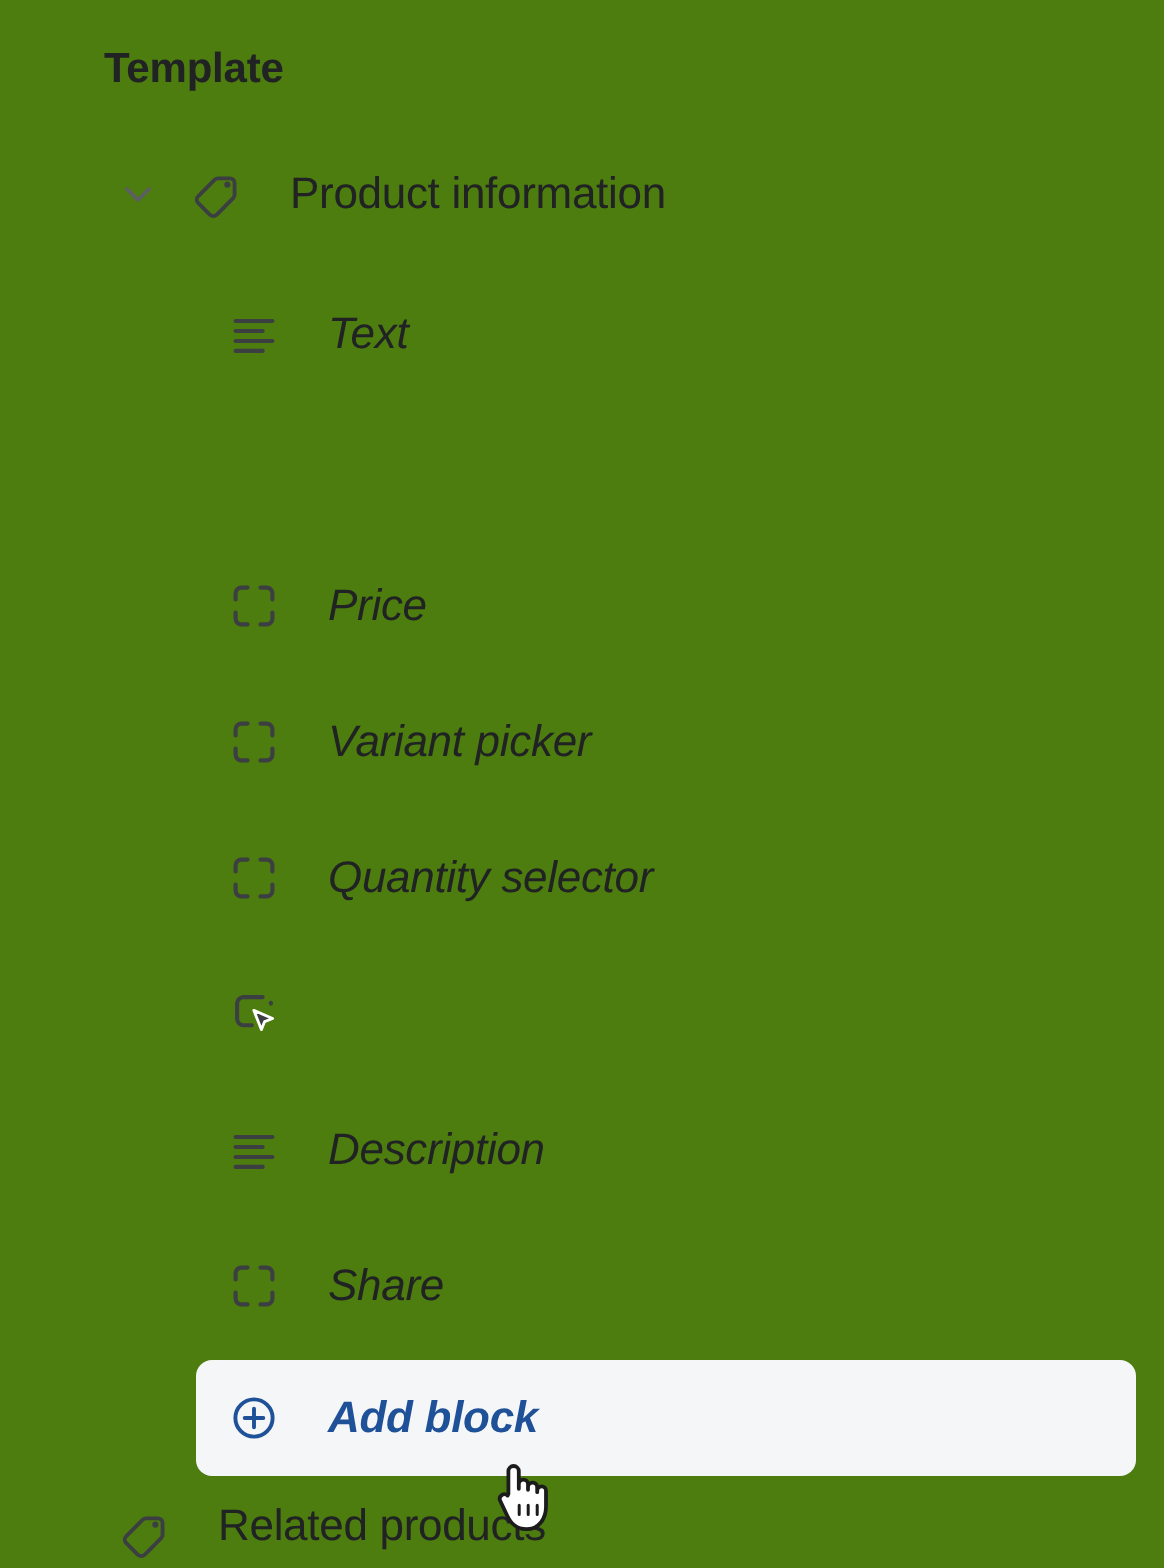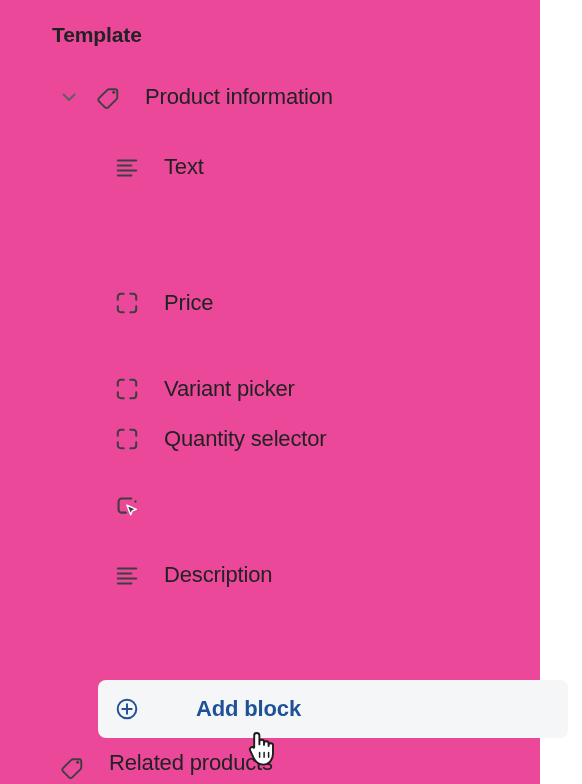--- a/index.html
+++ b/index.html
@@ -8,23 +8,23 @@
     width: 582px;
     height: 784px;
     background: #ffffff;
     font-family: "Liberation Sans", sans-serif;
     -webkit-font-smoothing: antialiased;
     overflow: hidden;
   }
 
   #panel {
     position: relative;
-    width: 540px;
+    width: 582px;
     height: 784px;
-    background: #ec4899;
+    background: #4d7c0f;
   }
 
   
   .panel-title {
     position: absolute;
     left: 52px;
     top: 20px;
     font-size: 21px;
     font-weight: 700;
     color: #202223;
@@ -76,20 +76,21 @@
 
   
   .block-row {
     position: absolute;
     left: 98px;
     width: 470px;
     height: 58px;
     display: flex;
     align-items: center;
     border-radius: 8px;
+    font-style: italic;
   }
 
   .block-icon-wrap {
     position: absolute;
     left: 14px;
     width: 30px;
     height: 30px;
     display: flex;
     align-items: center;
     justify-content: center;
@@ -107,21 +108,20 @@
   }
 
   
   .add-row {
     background: #f5f6f7;
   }
 
   .add-row .block-label {
     color: #1f5199;
     font-weight: 600;
-    margin-left: 32px;
   }
 
   
   .bottom-group {
     position: absolute;
     left: 0;
     top: 750px;
     width: 582px;
     height: 44px;
     display: flex;
@@ -189,21 +189,21 @@
       <svg width="26" height="26" viewBox="0 0 24 24" fill="none" stroke="#3c3f42" stroke-width="1.9" stroke-linecap="round" stroke-linejoin="round">
         <path d="M9 3.5 H6.2 A2.7 2.7 0 0 0 3.5 6.2 V9"></path>
         <path d="M15 3.5 H17.8 A2.7 2.7 0 0 1 20.5 6.2 V9"></path>
         <path d="M20.5 15 V17.8 A2.7 2.7 0 0 1 17.8 20.5 H15"></path>
         <path d="M9 20.5 H6.2 A2.7 2.7 0 0 1 3.5 17.8 V15"></path>
       </svg>
     </span>
     <span class="block-label">Price</span>
   </div>
 
-  <div class="block-row" style="top:360px;">
+  <div class="block-row" style="top:342px;">
     <span class="block-icon-wrap">
       <svg width="26" height="26" viewBox="0 0 24 24" fill="none" stroke="#3c3f42" stroke-width="1.9" stroke-linecap="round" stroke-linejoin="round">
         <path d="M9 3.5 H6.2 A2.7 2.7 0 0 0 3.5 6.2 V9"></path>
         <path d="M15 3.5 H17.8 A2.7 2.7 0 0 1 20.5 6.2 V9"></path>
         <path d="M20.5 15 V17.8 A2.7 2.7 0 0 1 17.8 20.5 H15"></path>
         <path d="M9 20.5 H6.2 A2.7 2.7 0 0 1 3.5 17.8 V15"></path>
       </svg>
     </span>
     <span class="block-label">Variant picker</span>
   </div>
@@ -236,20 +236,31 @@
       <svg width="26" height="26" viewBox="0 0 24 24" fill="none" stroke="#3c3f42" stroke-width="1.9" stroke-linecap="round">
         <path d="M3.5 6 H20.5"></path>
           <path d="M3.5 10.6 H16"></path>
         <path d="M3.5 15.2 H20.5"></path>
           <path d="M3.5 19.8 H16"></path>
       </svg>
     </span>
     <span class="block-label">Description</span>
   </div>
 
+  <div class="block-row" style="top:614px;">
+    <span class="block-icon-wrap">
+      <svg width="26" height="26" viewBox="0 0 24 24" fill="none" stroke="#3c3f42" stroke-width="1.9" stroke-linecap="round" stroke-linejoin="round">
+        <path d="M9 3.5 H6.2 A2.7 2.7 0 0 0 3.5 6.2 V9"></path>
+        <path d="M15 3.5 H17.8 A2.7 2.7 0 0 1 20.5 6.2 V9"></path>
+        <path d="M20.5 15 V17.8 A2.7 2.7 0 0 1 17.8 20.5 H15"></path>
+        <path d="M9 20.5 H6.2 A2.7 2.7 0 0 1 3.5 17.8 V15"></path>
+      </svg>
+    </span>
+    <span class="block-label">Share</span>
+  </div>
 
   <div class="block-row add-row" style="top:680px;">
     <span class="block-icon-wrap">
       <svg width="26" height="26" viewBox="0 0 24 24" fill="none">
         <circle cx="12" cy="12" r="8.6" stroke="#1f5199" stroke-width="1.8"></circle>
         <path d="M12 7.7 V16.3 M7.7 12 H16.3" stroke="#1f5199" stroke-width="1.8" stroke-linecap="round"></path>
       </svg>
     </span>
     <span class="block-label">Add block</span>
   </div>

